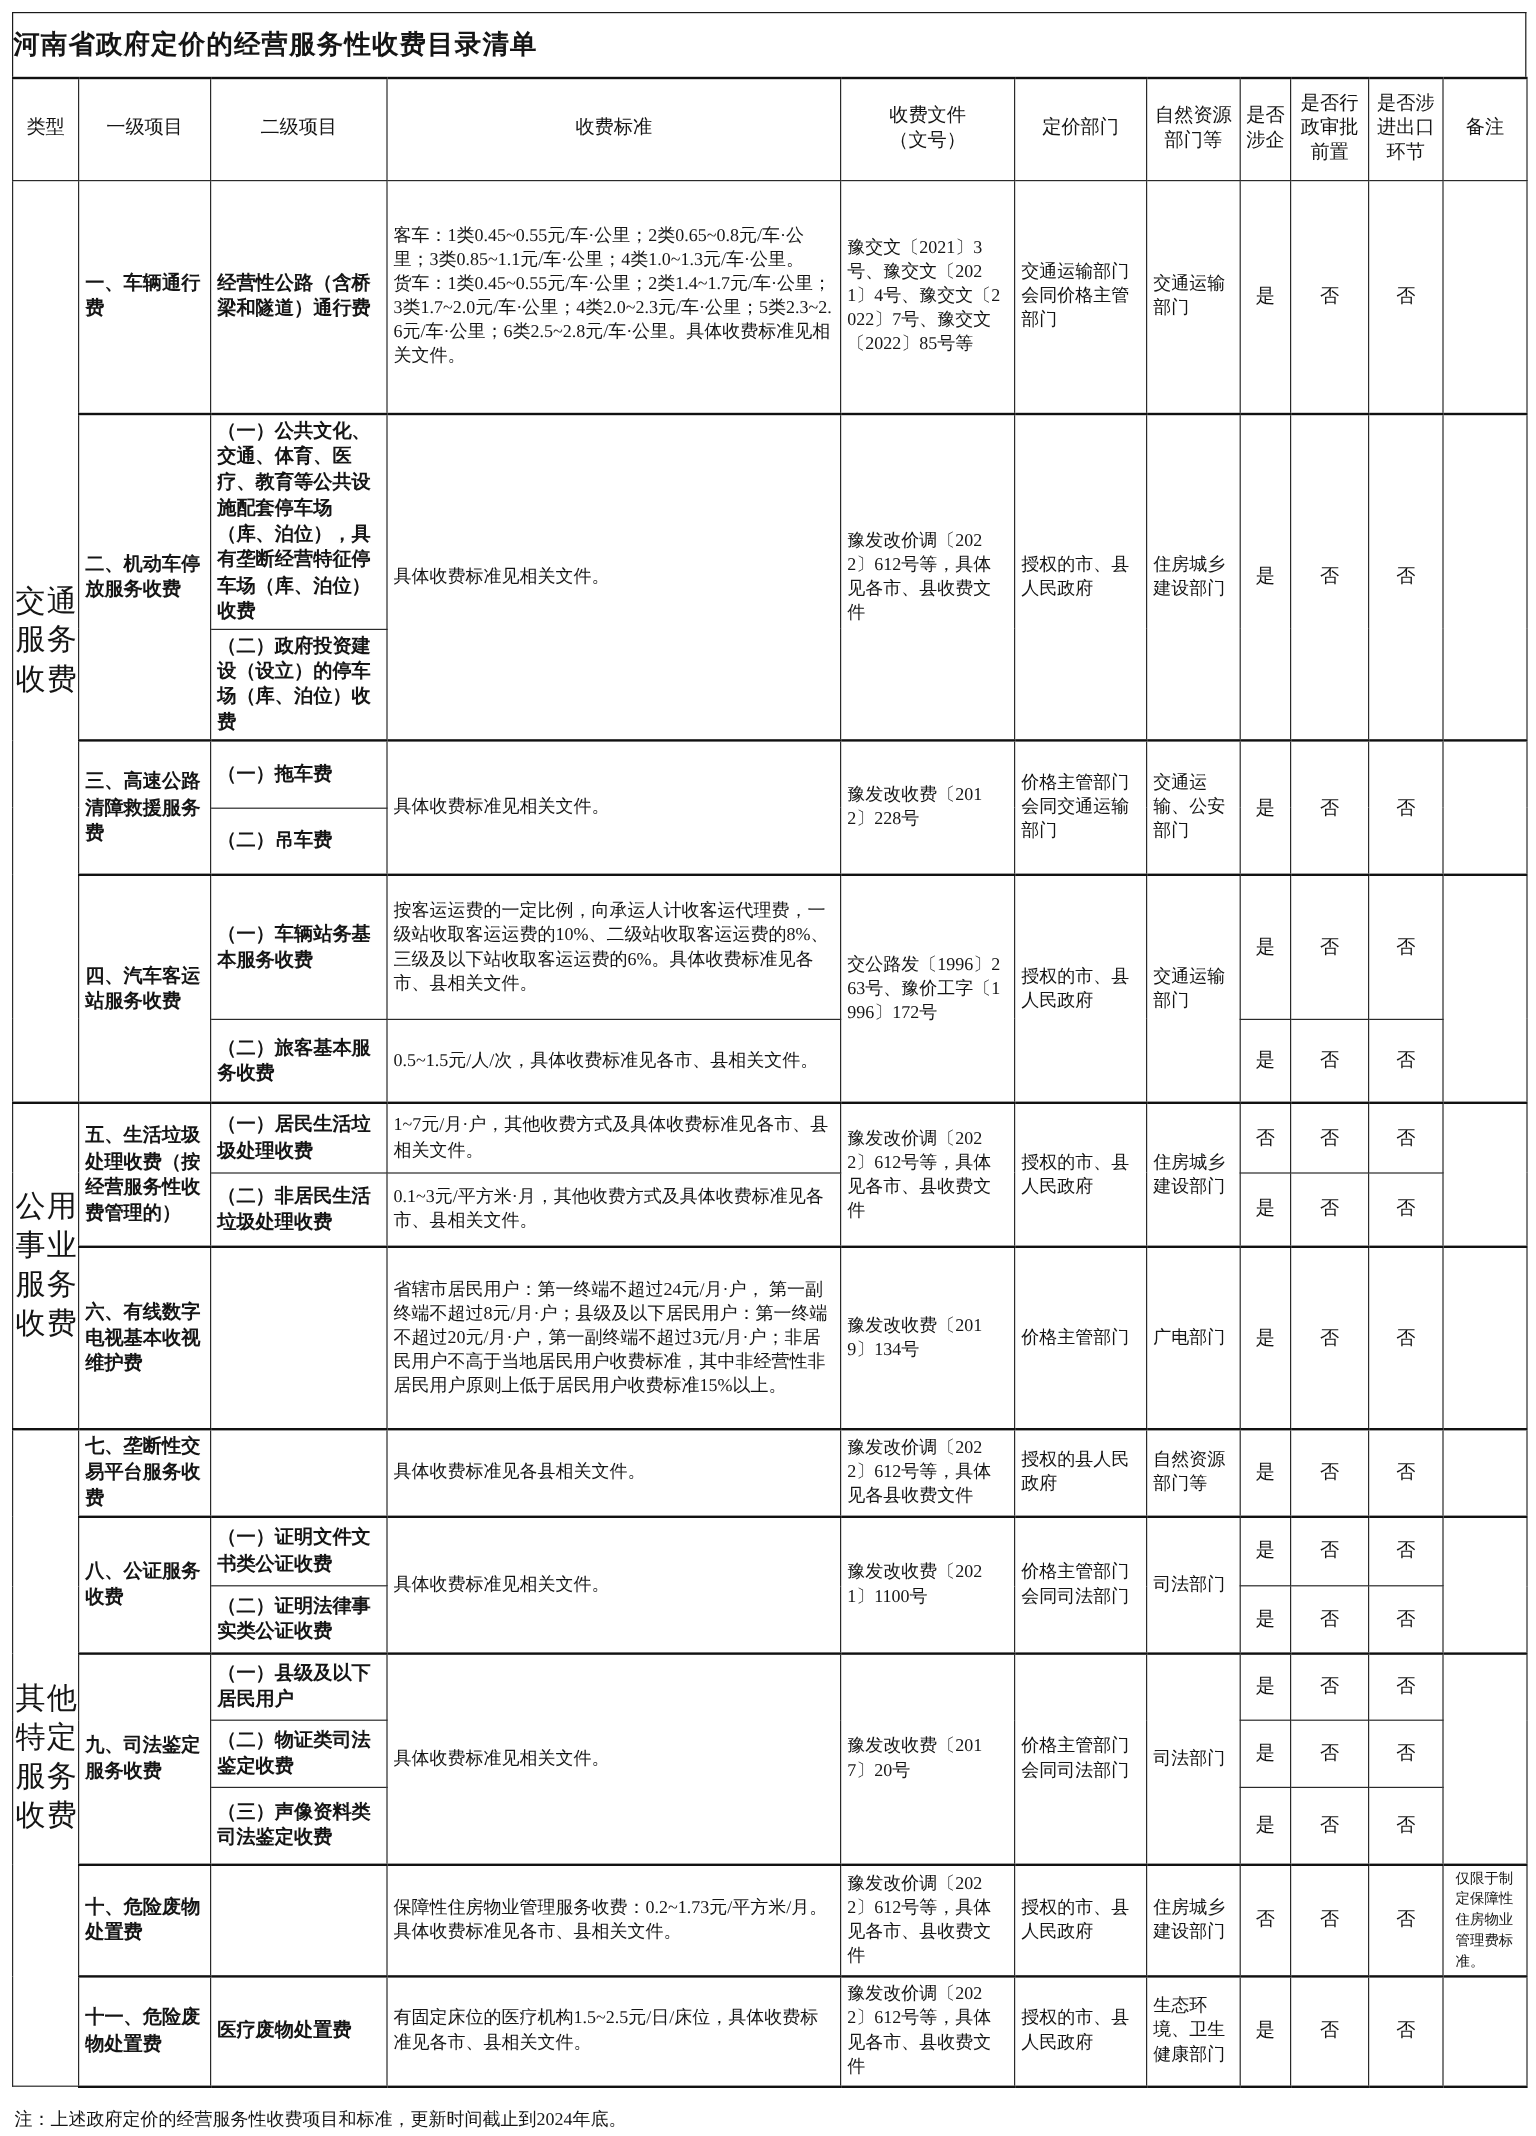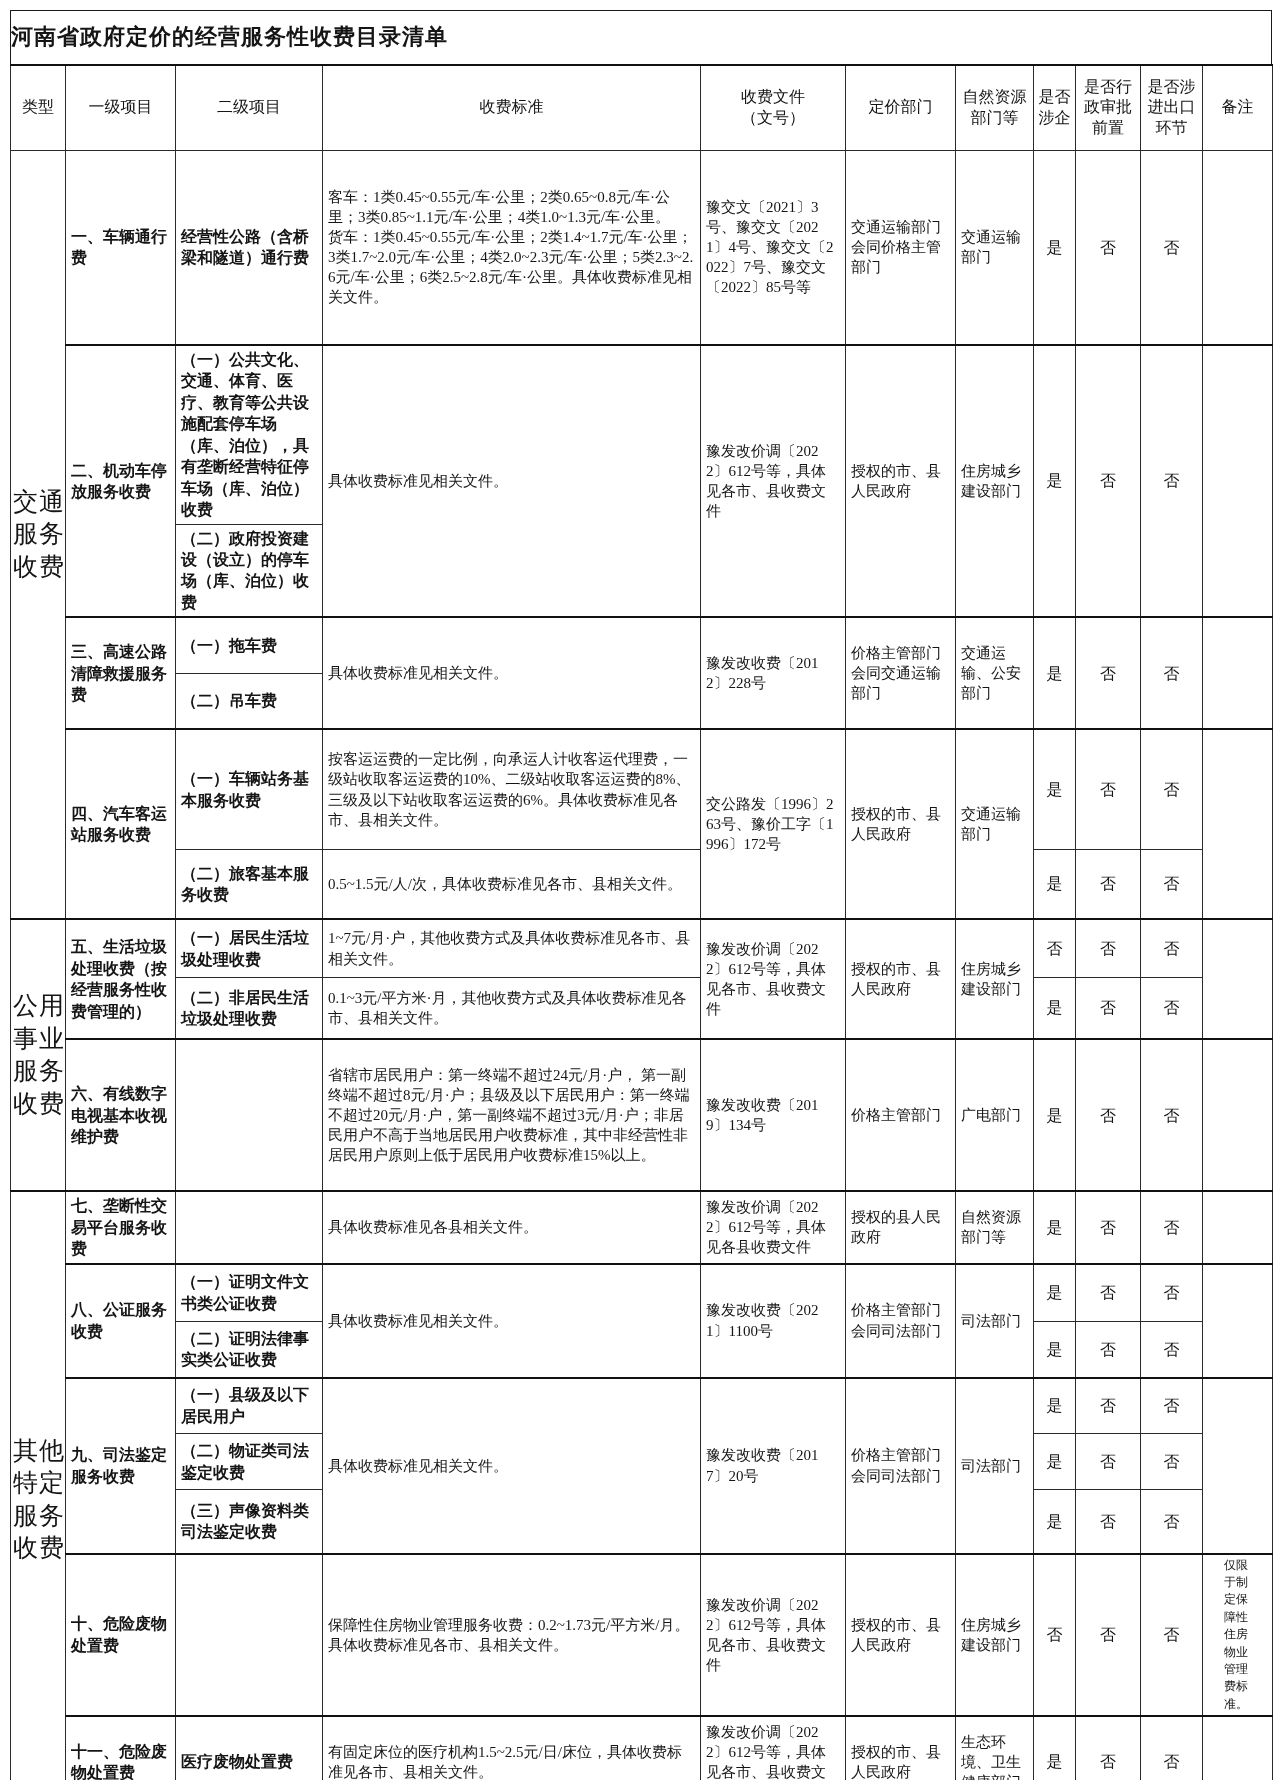--- a/index.html
+++ b/index.html
@@ -17,21 +17,21 @@
   th { border-top:2px solid #111; border-bottom:1px solid #2a2a2a;
     font-weight:normal; font-size:16px; text-align:center; padding:4px 2px; line-height:1.3; }
   td { font-size:15px; line-height:1.34; padding:3px 5px; text-align:left; }
   tr.thick td, tr.thick th { border-top:2px solid #111; }
   tbody tr:last-child td { border-bottom:2px solid #111; }
   td[data-name="type-cell"] { font-size:25px; text-align:right; padding:2px 0;
     line-height:1.3; letter-spacing:1px; }
   td[data-name="item-cell"], td[data-name="subitem-cell"] { font-size:16px;font-weight:bold; }
   td[data-name="enterprise-cell"], td[data-name="approval-cell"],
   td[data-name="import-export-cell"] { text-align:center; font-size:16px; }
-  td[data-name="remark-cell"] { font-size:12px; line-height:1.45; padding:2px 21px; }
+  td[data-name="remark-cell"] { font-size:12px; line-height:1.45; padding:2px 10px; }
   .footnote { margin:17px 16px 0 12px; font-size:15px; }
 </style>
 </head>
 <body>
 
 <div class="page" data-name="document-page">
   <div class="sheet" data-name="fee-catalog-sheet">
     <div class="doc-title" data-name="page-title">河南省政府定价的经营服务性收费目录清单</div>
     <table data-name="fee-catalog-table">
       <colgroup>

